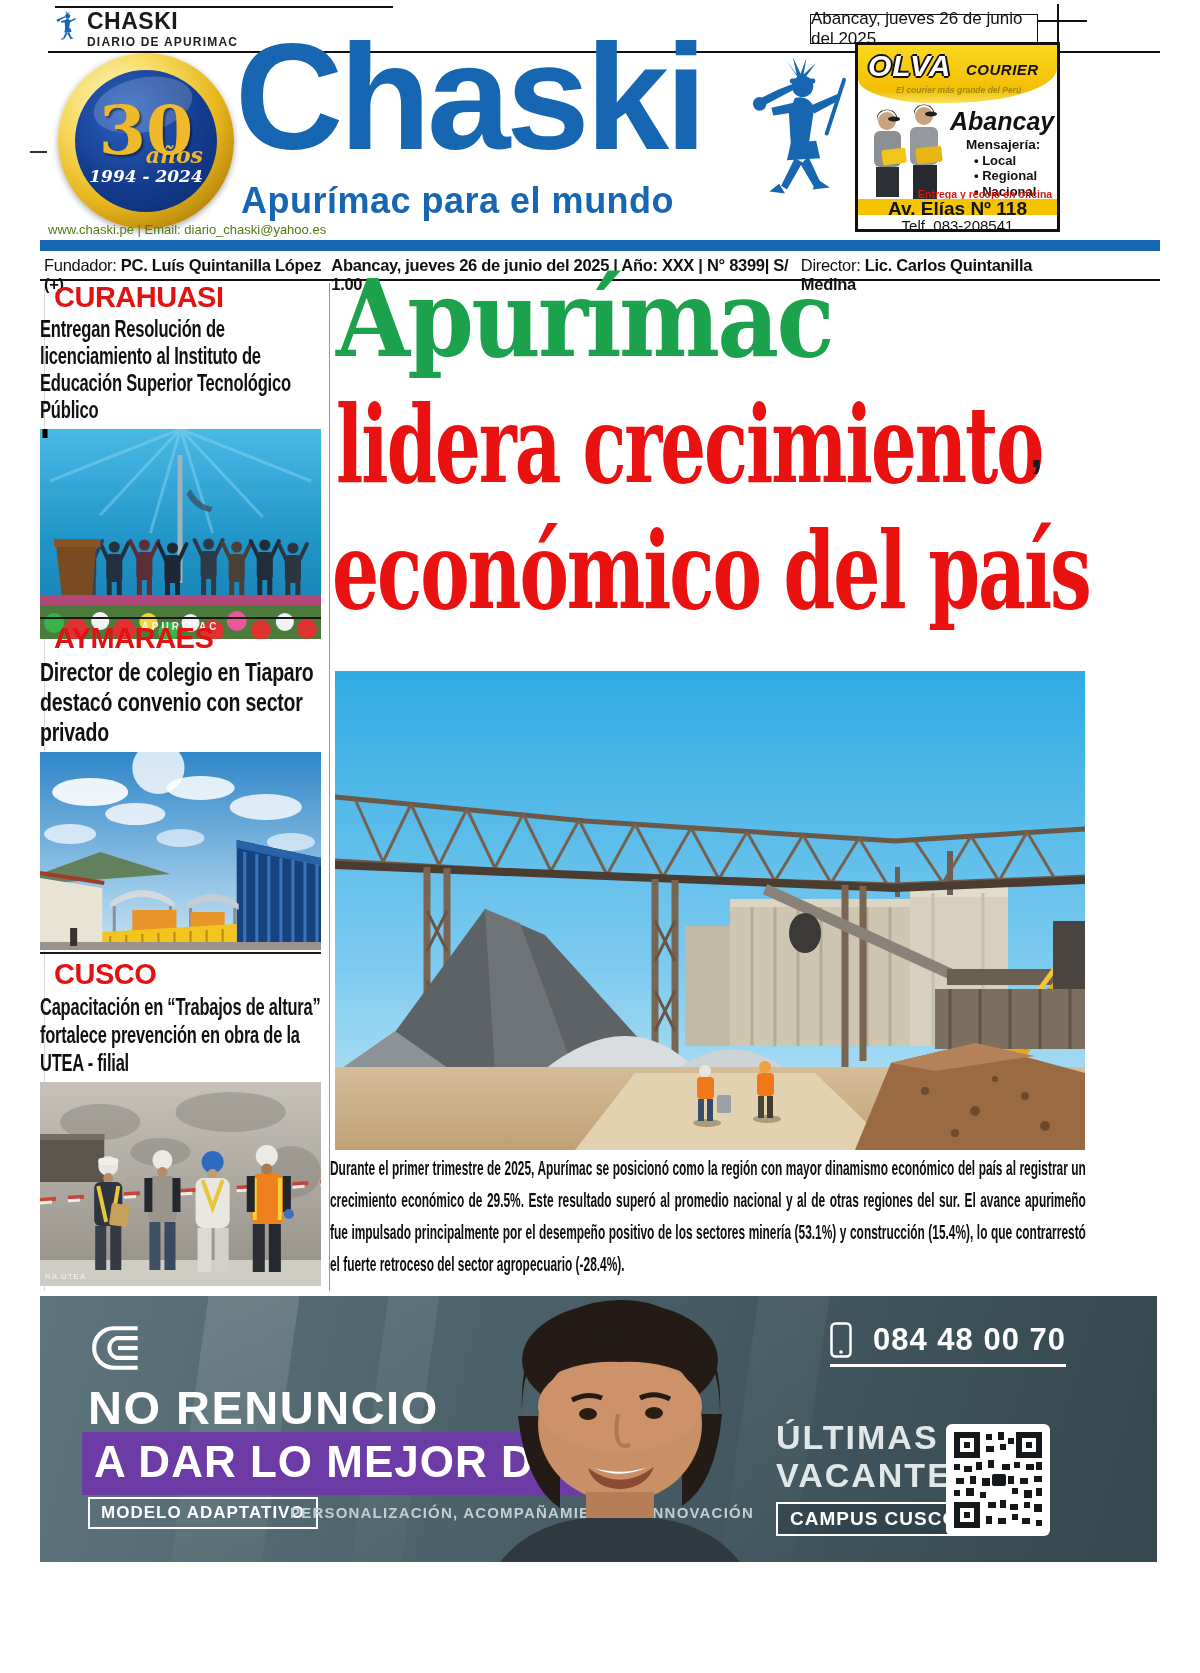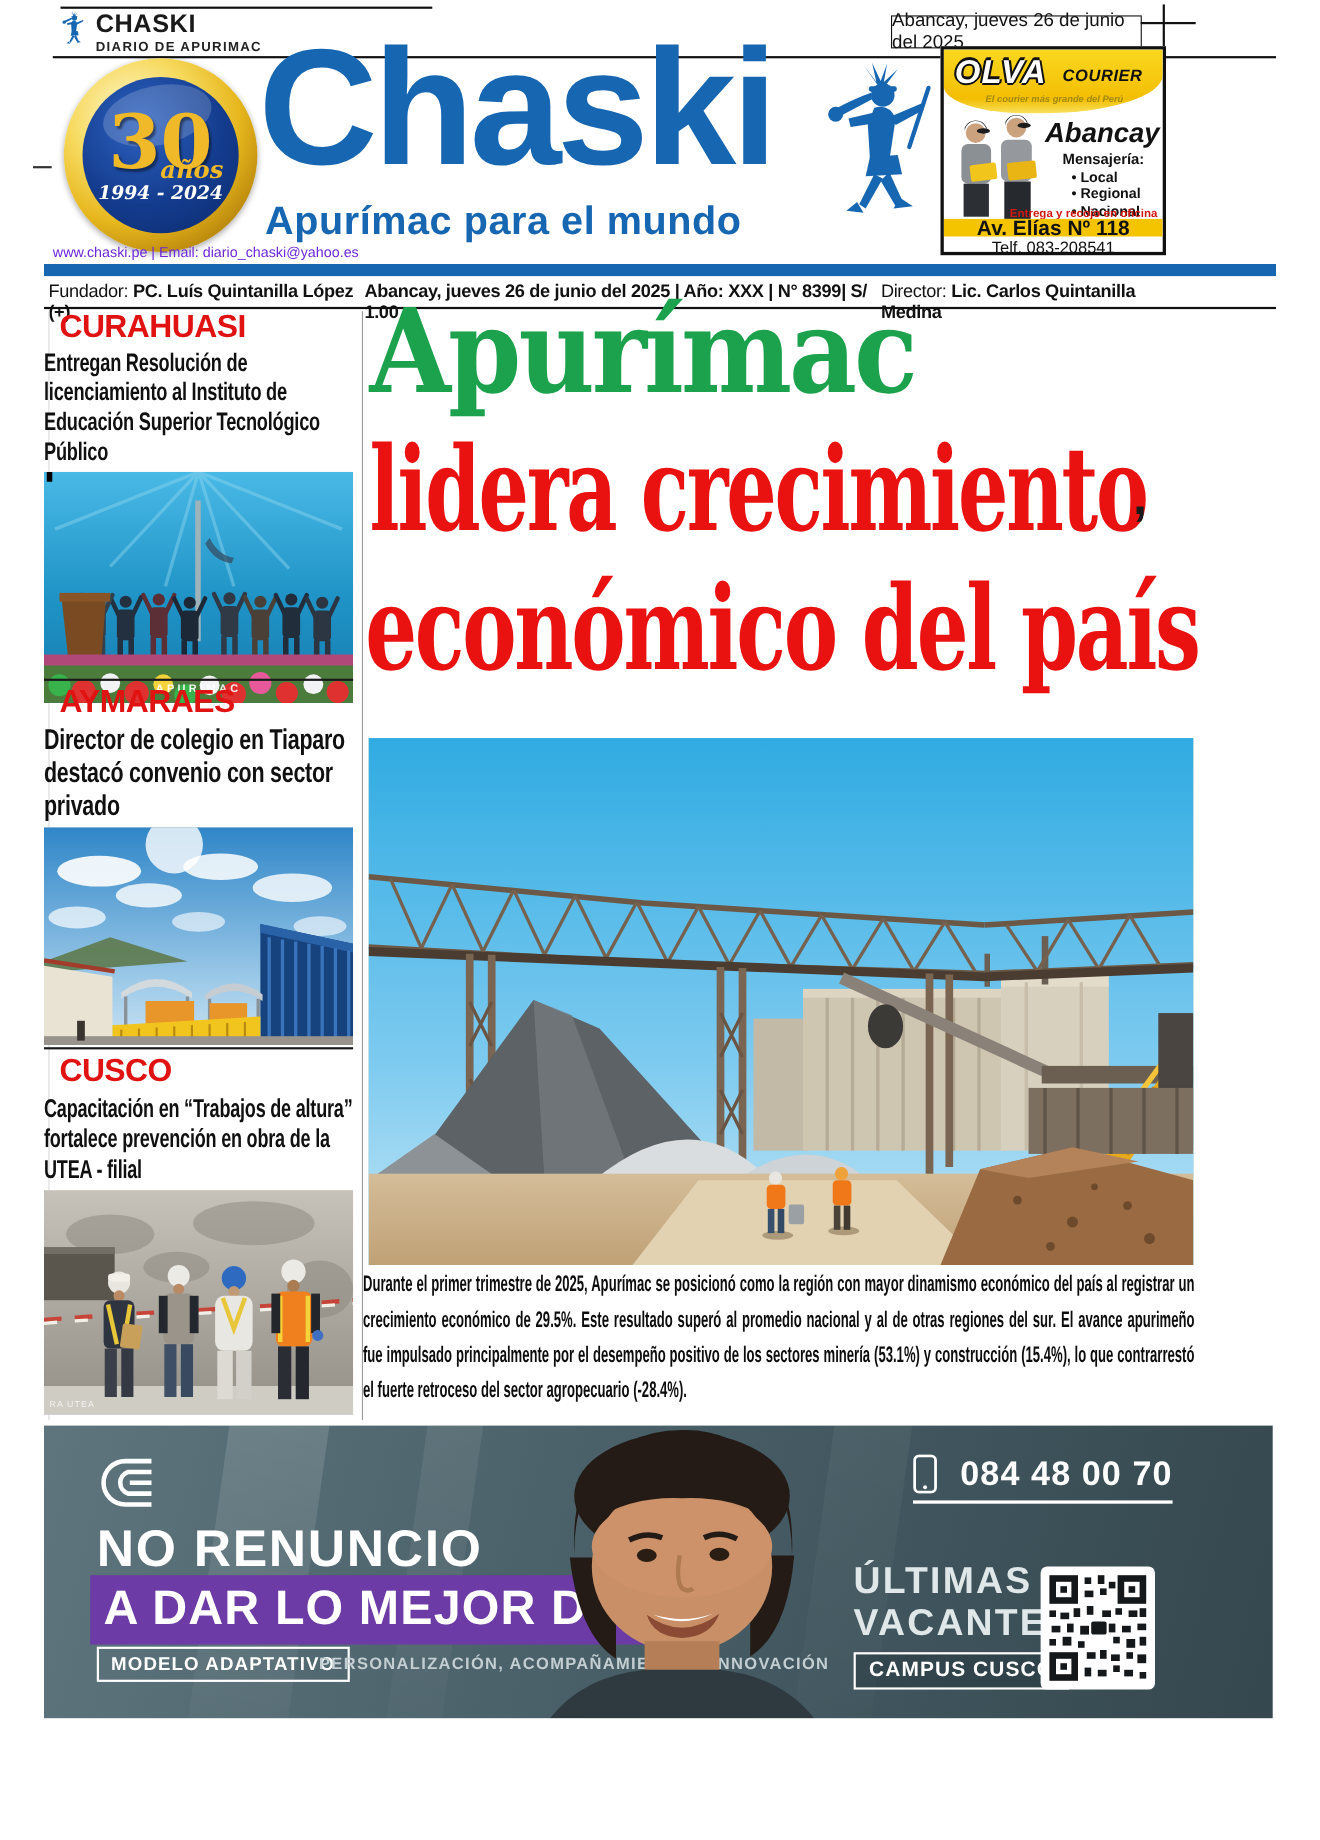--- a/index.html
+++ b/index.html
@@ -30,21 +30,21 @@
          font-family:"DejaVu Serif",serif;font-weight:bold;font-size:68px;line-height:1;color:#f0b929;
          text-shadow:2px 2px 2px rgba(0,0,0,.45);}
   .badge-anios{position:absolute;right:14px;top:72px;font-family:"DejaVu Serif",serif;font-style:italic;
          font-weight:bold;font-size:22px;color:#f0b929;}
   .badge-years{position:absolute;left:0;top:96px;width:100%;text-align:center;font-family:"DejaVu Serif",serif;
          font-style:italic;font-weight:bold;font-size:17px;color:#ffffff;}
   .mast-title{position:absolute;left:235px;top:22px;font-size:150px;line-height:1;font-weight:bold;
          color:#1766b2;letter-spacing:-4px;z-index:2;}
   .mast-tagline{position:absolute;left:241px;top:180px;font-size:36px;font-weight:bold;color:#1766b2;
          letter-spacing:.5px;z-index:2;}
-  .mast-contact{position:absolute;left:48px;top:222px;font-size:13px;color:#6d28d9;z-index:3;}
+  .mast-contact{position:absolute;left:48px;top:222px;font-size:13px;color:#4d7c0f;z-index:3;}
   .chasqui{position:absolute;left:748px;top:56px;z-index:2;}
 
   
   .olva{position:absolute;left:855px;top:42px;width:205px;height:190px;border:3px solid #111;background:#fff;
         z-index:3;box-sizing:border-box;overflow:hidden;}
   .olva-head{position:absolute;left:0;top:0;width:100%;height:58px;
         background:linear-gradient(180deg,#f9d81f 0%,#f3be04 78%,#f8e15c 100%);
         border-radius:0 0 55% 38%/0 0 60% 42%;}
   .olva-brand{position:absolute;left:10px;top:4px;font-size:30px;font-weight:bold;font-style:italic;color:#fff;
         letter-spacing:1px;text-shadow:-2px 0 #111,2px 0 #111,0 -2px #111,0 2px #111,-1px -1px #111,1px 1px #111;}

